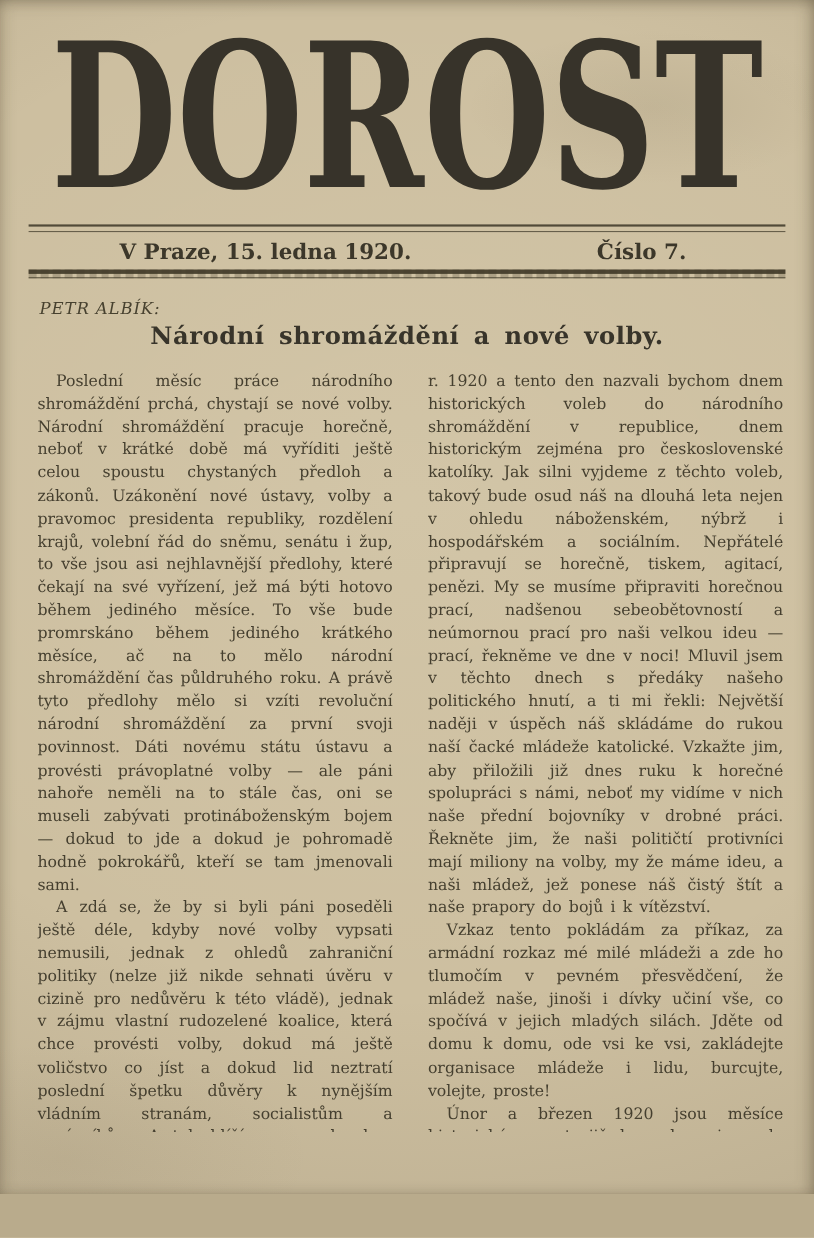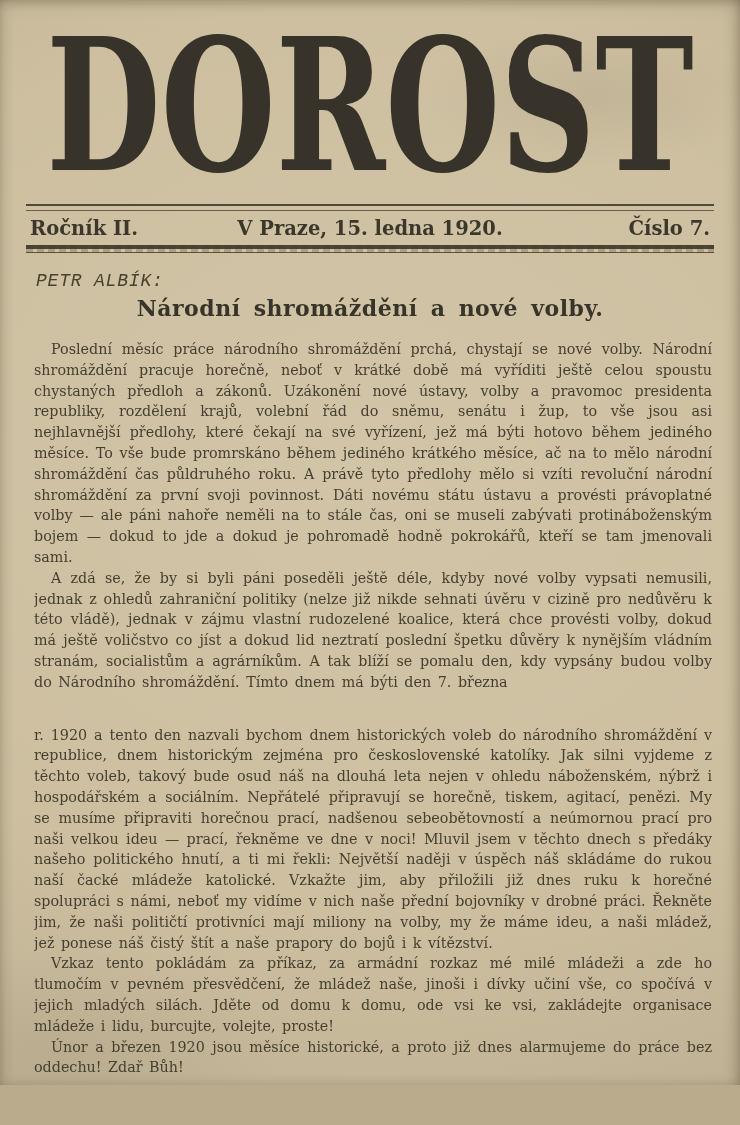--- a/index.html
+++ b/index.html
@@ -44,50 +44,48 @@
     border-bottom:1px solid rgba(60,54,38,.7);
   }
   .issue-bar{
     display:flex;align-items:baseline;
     padding:6px 26px 5px 26px;
     font-weight:bold;font-size:19.5px;
     color:#3c372a;
   }
   .issue-volume{flex:1;text-align:left;padding-left:4px;}
   .issue-date{flex:1.7;text-align:center;}
-  .issue-number{flex:1;text-align:right;padding-right:4px;}
+  .issue-number{flex:1;text-align:center;padding-right:4px;}
   .rule-heavy{
     margin:0 26px;
     height:3px;
     border-top:4.5px solid rgba(66,59,41,.92);
     border-bottom:1.5px solid rgba(66,59,41,.8);
     background:repeating-linear-gradient(90deg, rgba(66,59,41,.25) 0 7px, transparent 7px 11px);
   }
   .author-line{
     margin:18px 0 0 36px;
     font-style:italic;
-    font-size:18px;
+    font-size:15px;
     letter-spacing:.8px;
     color:#47412f;
-    font-family:Liberation Mono, monospace;
   }
   .headline{
     margin:4px 0 18px 0;
     text-align:center;
     font-size:22px;
     font-weight:bold;
     letter-spacing:.5px;
     word-spacing:5px;
     color:#38342a;
   }
   .columns{
     display:flex;
     gap:32px;
     padding:0 28px 0 34px;
-    flex-direction:column;
   }
   .col{
     flex:1;
     height:692px;
     overflow:hidden;
     text-align:justify;
     font-size:14.3px;
     line-height:20.8px;
     word-spacing:2px;
     color:#453f2f;
@@ -111,21 +109,20 @@
 
   <header class="masthead">
     <svg class="title-svg" width="680" height="170" viewBox="0 0 680 172">
       <text x="340" y="150" text-anchor="middle" font-size="185" textLength="655" lengthAdjust="spacingAndGlyphs">DOROST</text>
     </svg>
   </header>
 
   <div class="rule-thin"></div>
 
   <div class="issue-bar">
-    <span class="issue-volume">Ročník II.</span>
     <span class="issue-date">V Praze, 15. ledna 1920.</span>
     <span class="issue-number">Číslo 7.</span>
   </div>
 
   <div class="rule-heavy"></div>
 
   <main>
     <div class="author-line">PETR ALBÍK:</div>
     <h1 class="headline">Národní shromáždění a nové volby.</h1>
 

